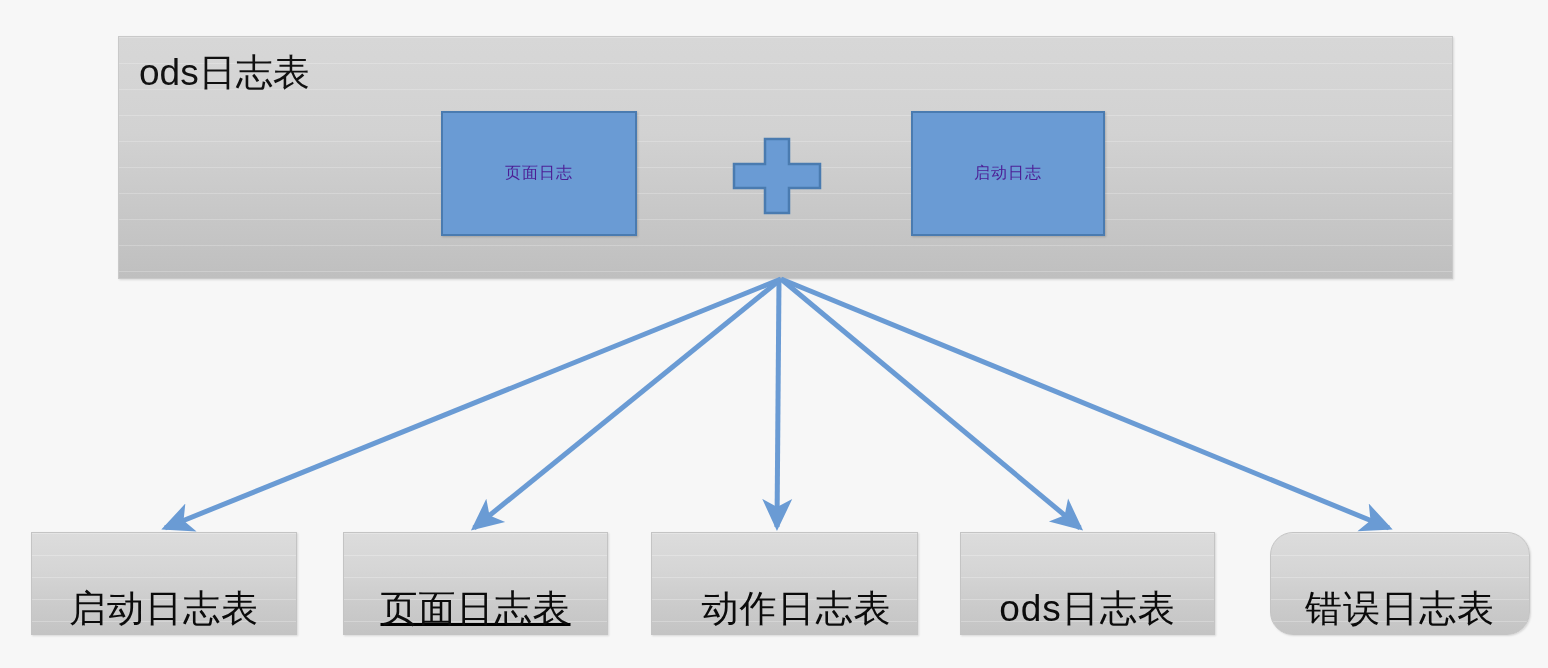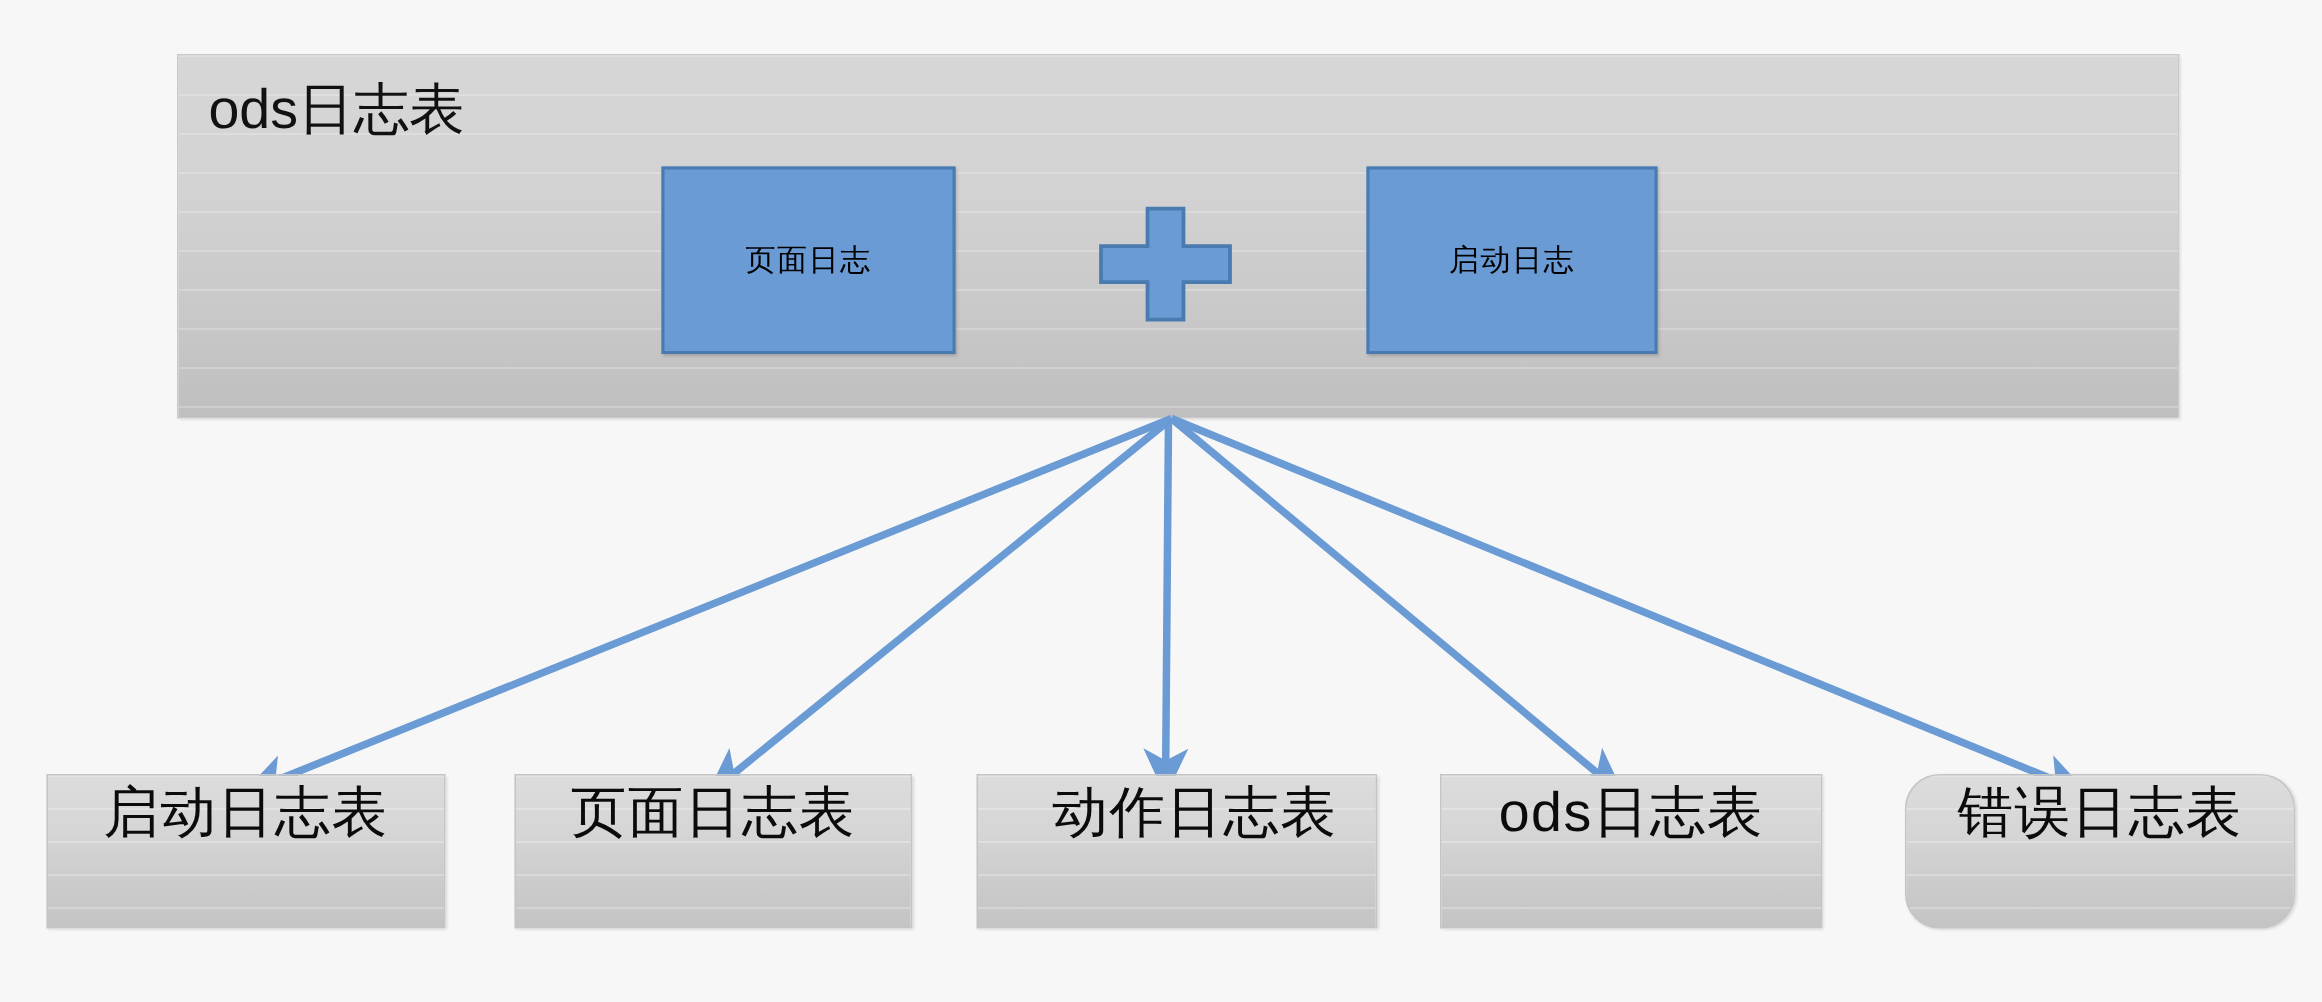--- a/index.html
+++ b/index.html
@@ -56,22 +56,22 @@
     position: absolute;
     background: #6a9bd4;
     border: 2px solid #4a7bb0;
     box-sizing: border-box;
     display: flex;
     align-items: center;
     justify-content: center;
     box-shadow: 1px 1px 2px rgba(0,0,0,0.18);
   }
   .blue-box-label {
-    color: #000000;
-    font-size: 20px;
+    color: #4c1d95;
+    font-size: 16px;
     letter-spacing: 1px;
     white-space: nowrap;
   }
   #blue-box-0 { left: 322px; top:  74px; width: 196px; height: 125px; }
   #blue-box-1 { left: 792px; top:  74px; width: 194px; height: 125px; }
 
   
   #plus-icon {
     position: absolute;
     left: 613px;
@@ -86,46 +86,46 @@
     left: 0;
     top: 0;
     width: 1548px;
     height: 668px;
     pointer-events: none;
   }
 
   
   .leaf-box {
     position: absolute;
-    top: 516px;
+    top: 532px;
     height: 103px;
     background:
       repeating-linear-gradient(
         to bottom,
         rgba(255,255,255,0.25) 0px,
         rgba(255,255,255,0.25) 1px,
         rgba(255,255,255,0.0) 1px,
         rgba(255,255,255,0.0) 22px
       ),
       linear-gradient(to bottom, #dcdcdc 0%, #d6d6d6 35%, #cacaca 75%, #c4c4c4 100%);
     border: 1px solid #c4c4c4;
     box-sizing: border-box;
     display: flex;
-    align-items: flex-start;
+    align-items: flex-end;
     justify-content: center;
     box-shadow: 1px 1px 2px rgba(0,0,0,0.13);
   }
   .leaf-label {
     font-size: 37px;
     color: #0b0b0b;
     letter-spacing: 1px;
     white-space: nowrap;
   }
   #leaf-box-0 { left:   31px; width: 266px; }
-  #leaf-box-1 { left:  343px; width: 265px; }
+  #leaf-box-1 { left:  343px; width: 265px; text-decoration: underline; }
   #leaf-box-2 { left:  651px; width: 267px; padding-left: 24px; }
   #leaf-box-3 { left:  960px; width: 255px; }
   #leaf-box-4 { left: 1270px; width: 260px; border-radius: 23px; }
 </style>
 </head>
 <body>
 
 <div id="stage">
 
   <div id="ods-container">

